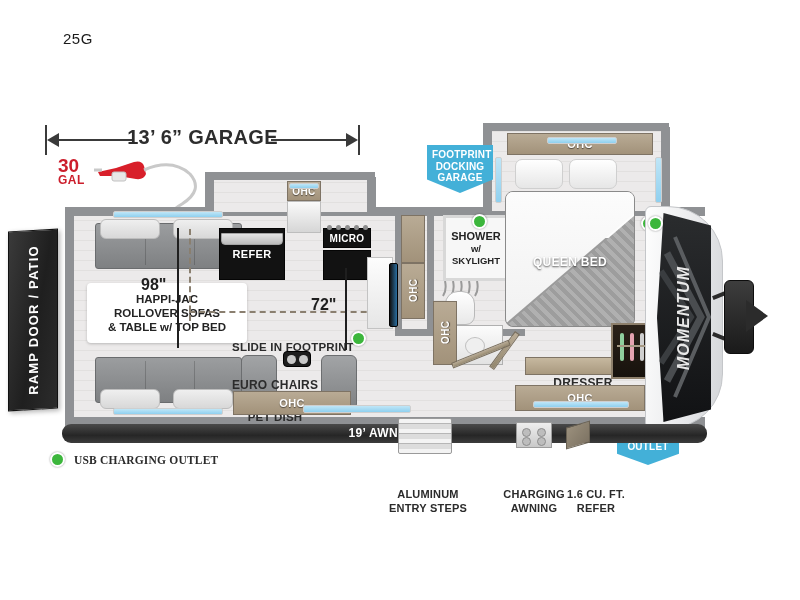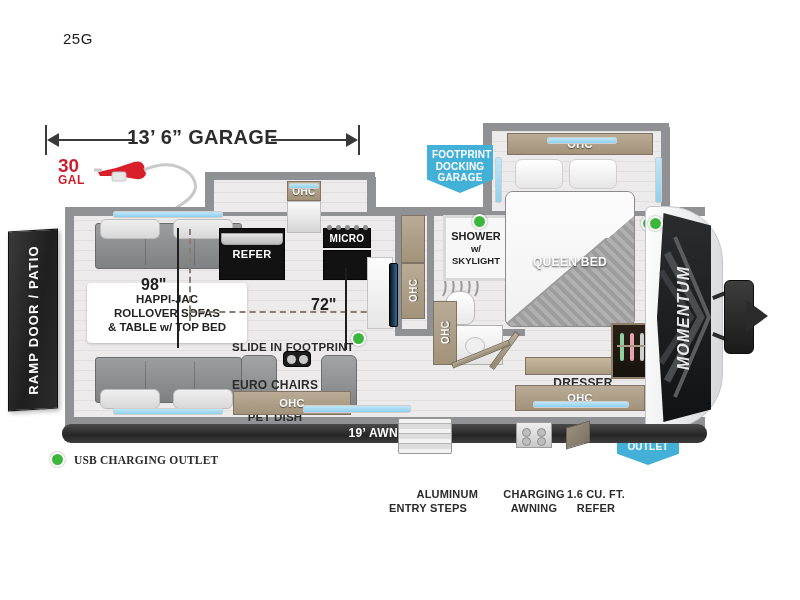--- a/index.html
+++ b/index.html
@@ -407,21 +407,21 @@
   <div class="abs" id="hitcharm2"></div>
   <div class="abs" id="hitchbox"></div>
   <div class="abs" id="hitchbar"></div>
   <div class="usb abs" style="left:648px;top:216px;"></div>
 
   <div class="abs" id="awning">
     <div class="t">19’ AWNING</div>
   </div>
 
   <div class="abs" id="steps"></div>
-  <div class="lbl-dark" style="left:378px;top:452px;width:100px;font-size:11px;text-align:right;">ALUMINUM</div>
+  <div class="lbl-dark" style="left:378px;top:452px;width:100px;font-size:11px;">ALUMINUM</div>
   <div class="lbl-dark" style="left:378px;top:466px;width:100px;font-size:11px;">ENTRY STEPS</div>
 
   <div class="abs" id="okitchen">
     <div class="b" style="left:5px;top:5px;"></div>
       <div class="b" style="left:20px;top:5px;"></div>
     <div class="b" style="left:5px;top:14px;"></div>
       <div class="b" style="left:20px;top:14px;"></div>
   </div>
   <div class="lbl-dark" style="left:498px;top:452px;width:72px;font-size:11px;">CHARGING</div>
   <div class="lbl-dark" style="left:498px;top:466px;width:72px;font-size:11px;">AWNING</div>

